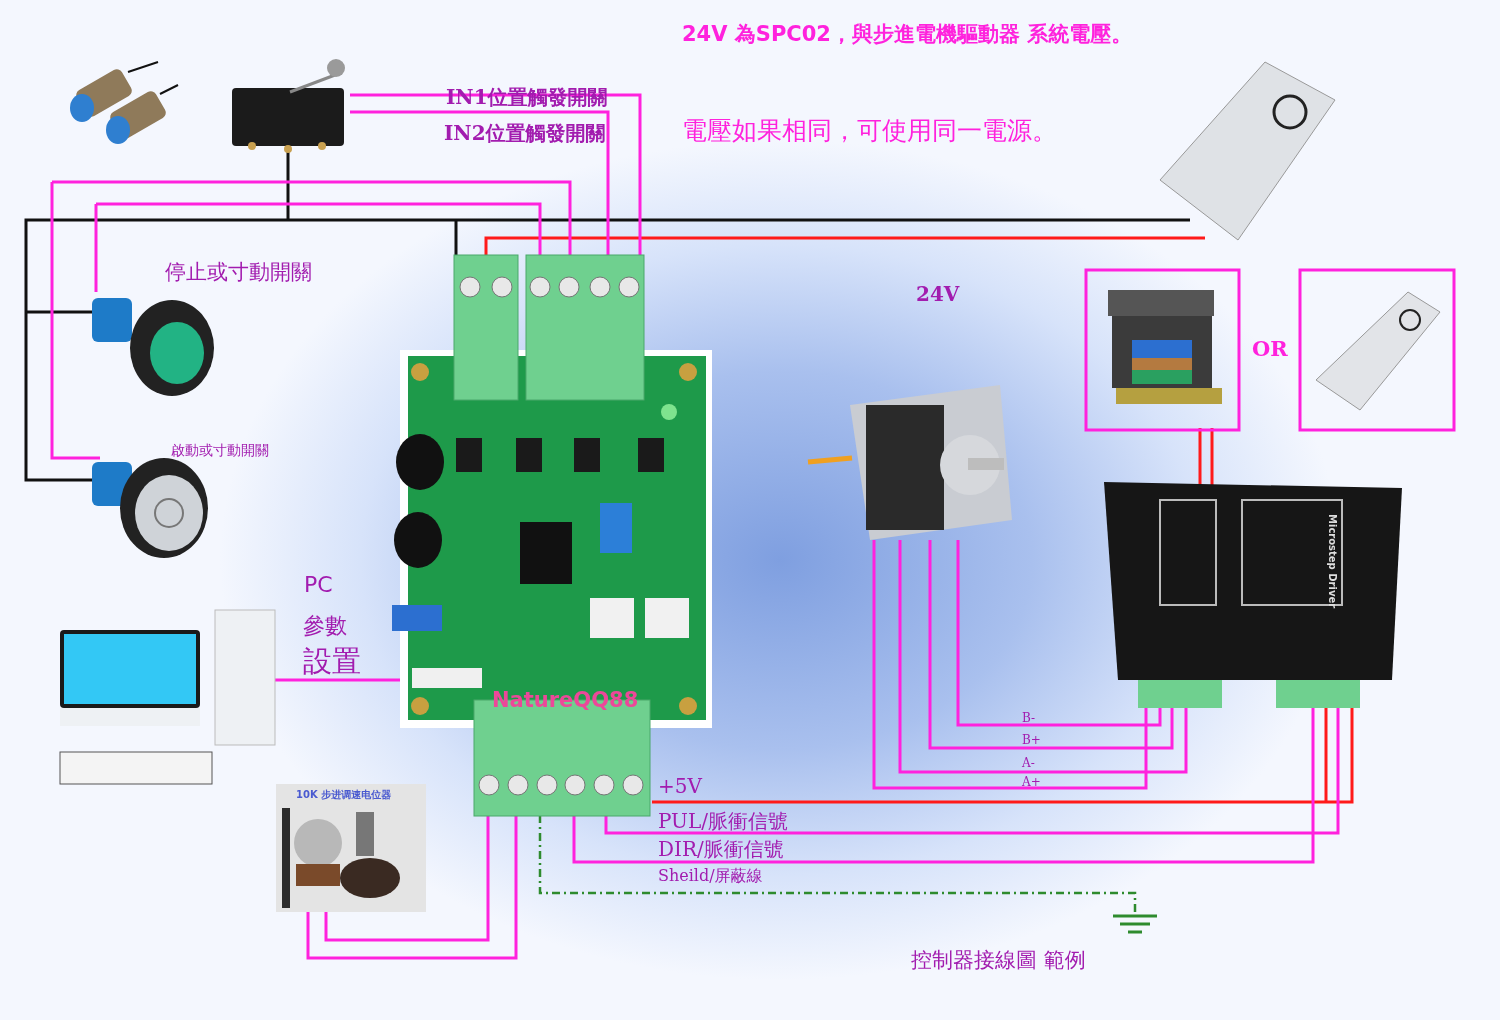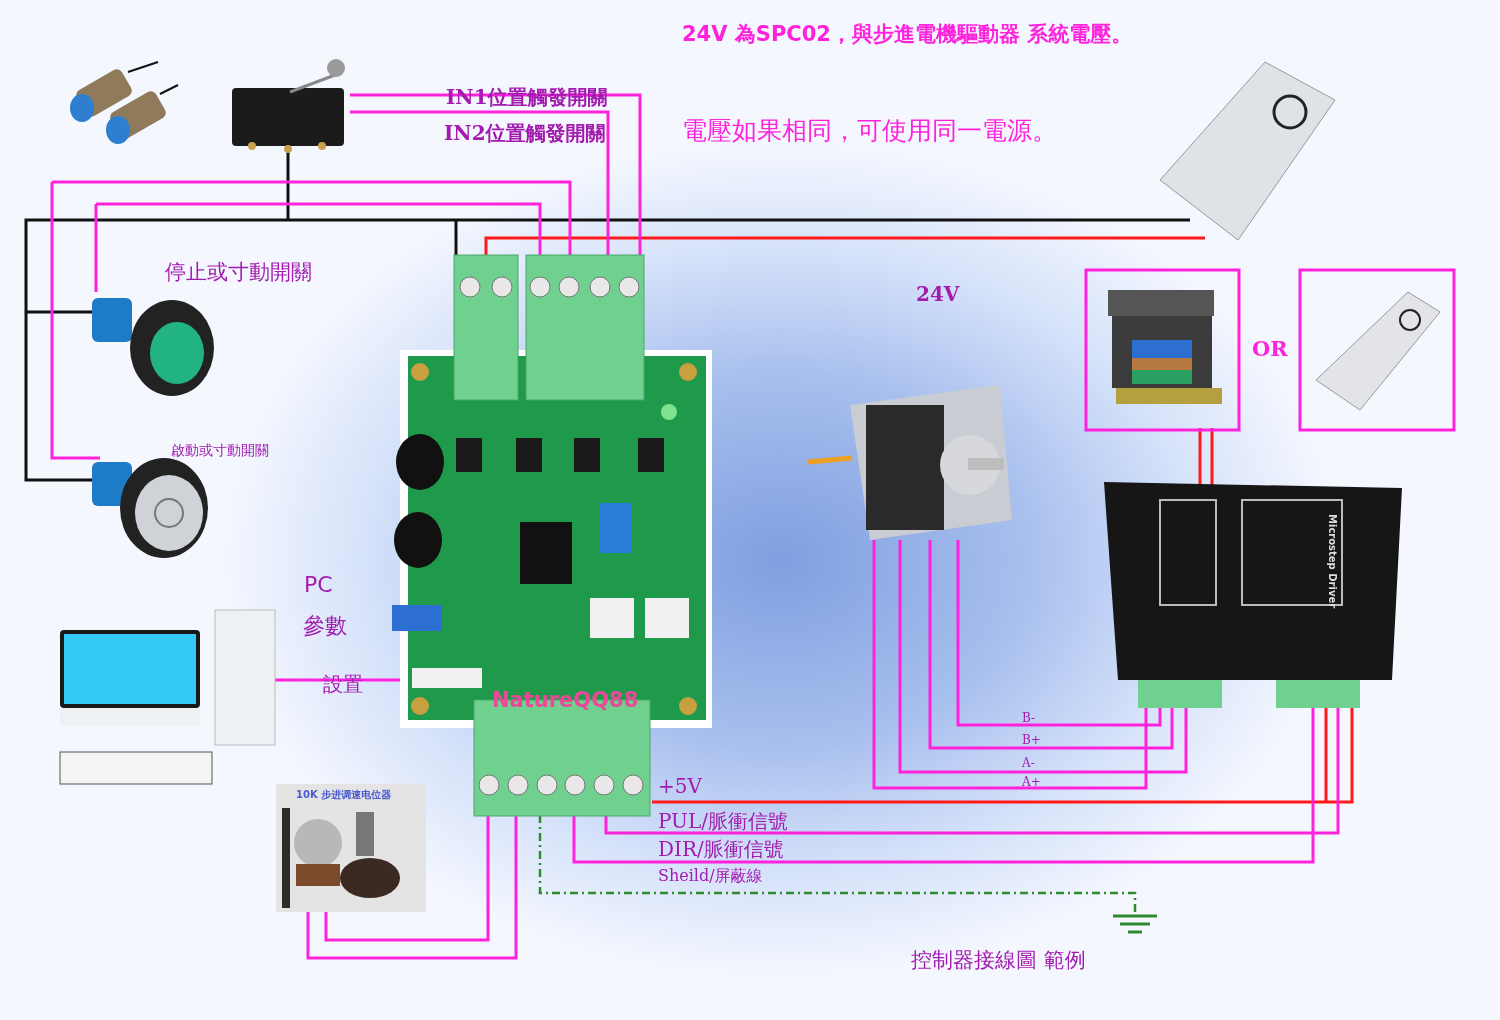--- a/index.html
+++ b/index.html
@@ -197,21 +197,21 @@
 <div class="lbl serif" style="left:444px;top:120px;font-size:20px;font-weight:bold;">IN2位置觸發開關</div>
 
 <div class="lbl cjk" style="left:165px;top:258px;font-size:21px;font-weight:normal;">停止或寸動開關</div>
 <div class="lbl cjk" style="left:171px;top:442px;font-size:14px;font-weight:normal;">啟動或寸動開關</div>
 
 <div class="lbl serif" style="left:916px;top:246px;font-size:20px;font-weight:bold;margin-top:36px;">24V</div>
 <div class="lbl serif magenta" style="left:1252px;top:336px;font-size:21px;font-weight:bold;">OR</div>
 
 <div class="lbl cjk" style="left:304px;top:572px;font-size:22px;font-weight:normal;">PC</div>
 <div class="lbl cjk" style="left:303px;top:611px;font-size:22px;font-weight:normal;">參數</div>
-<div class="lbl cjk" style="left:303px;top:671px;font-size:20px;font-weight:normal;margin-left:20px;">設置</div>
+<div class="lbl cjk" style="left:303px;top:642px;font-size:29px;font-weight:normal;">設置</div>
 
 <div class="lbl" style="left:492px;top:688px;font-size:21px;font-weight:bold;color:#ec4899;">NatureQQ88</div>
 
 <div class="lbl serif" style="left:658px;top:774px;font-size:20px;">+5V</div>
 <div class="lbl serif" style="left:658px;top:808px;font-size:20px;">PUL/脈衝信號</div>
 <div class="lbl serif" style="left:658px;top:836px;font-size:20px;">DIR/脈衝信號</div>
 <div class="lbl serif" style="left:658px;top:866px;font-size:16px;">Sheild/屏蔽線</div>
 
 <div class="lbl serif" style="left:1022px;top:711px;font-size:12px;">B-</div>
 <div class="lbl serif" style="left:1022px;top:733px;font-size:12px;">B+</div>

